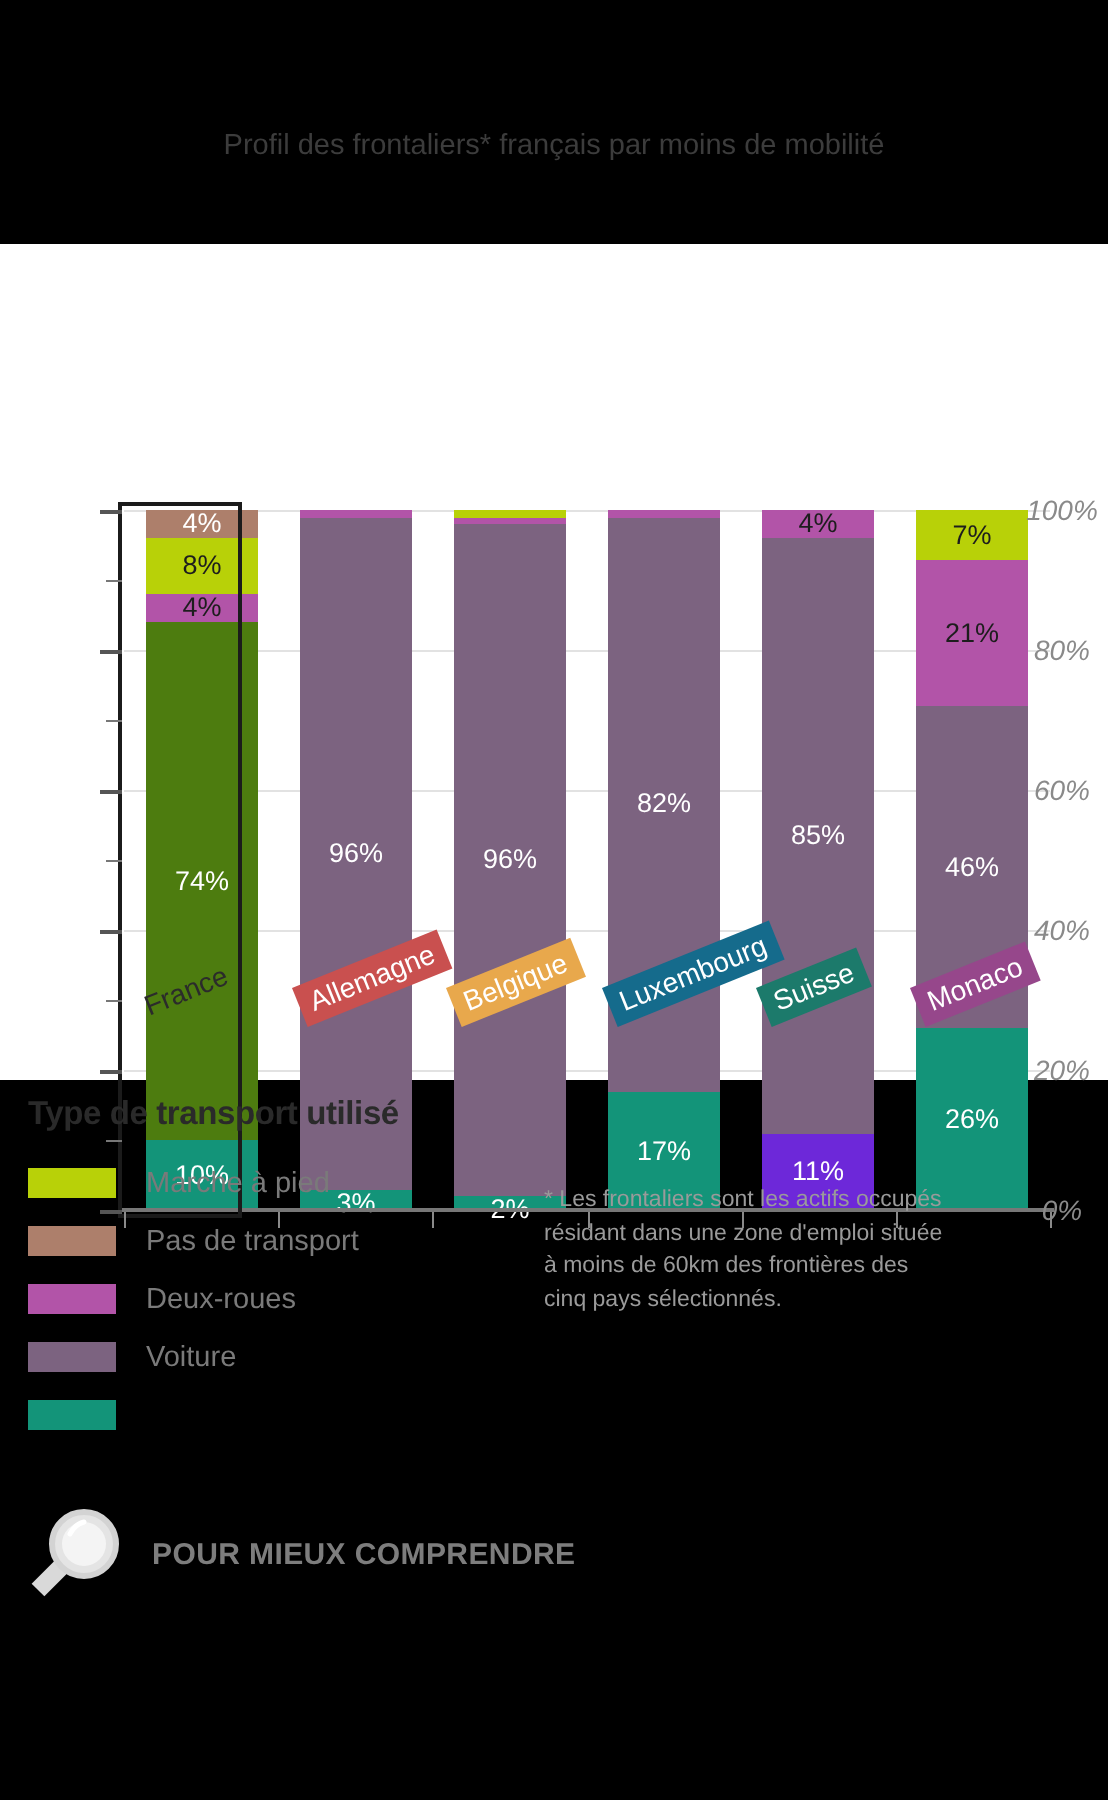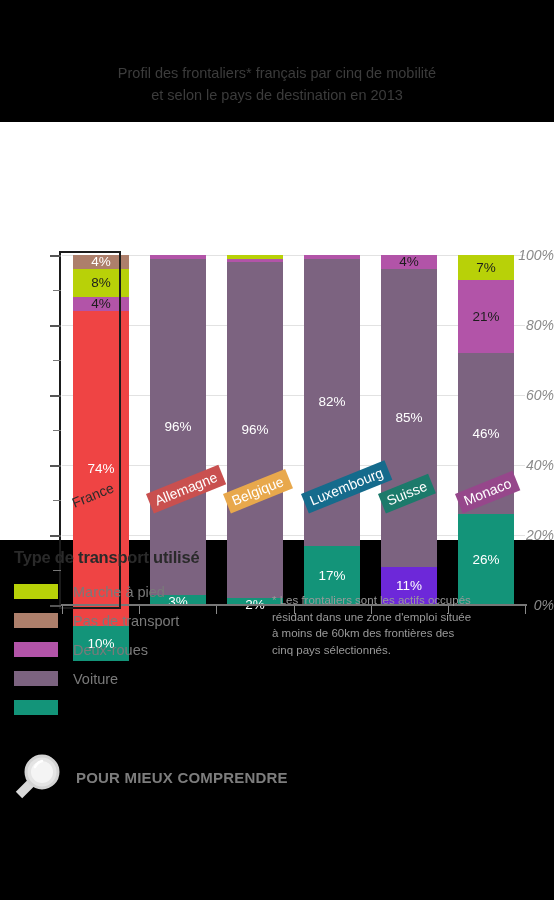--- a/index.html
+++ b/index.html
@@ -66,21 +66,21 @@
     background: #555555;
   }
   .ytick-minor {
     position: absolute;
     left: 53px; width: 8px; height: 1px;
     background: #777777;
   }
   .ylabel {
     position: absolute;
     right: 0; width: 46px;
-    text-align: right;
+    text-align: center;
     font-style: italic;
     font-size: 14px;
     color: #8a8a8a;
     font-family: "Liberation Sans", sans-serif;
     transform: translateY(-50%);
   }
   .xtick {
     position: absolute;
     top: 484px; width: 1px; height: 8px;
     background: #8a8a8a;
@@ -196,22 +196,21 @@
     font-weight: bold;
     letter-spacing: 0.2px;
     margin-left: 8px;
     font-family: "Liberation Sans", sans-serif;
   }
 </style>
 </head>
 <body>
 
 <div id="title-block">
-  <span class="tline">Profil des frontaliers* français par cinq de mobilité</span>
-  <span class="tline">et selon le pays de destination en 2013</span>
+  <span class="tline">Profil des frontaliers* français par moins de mobilité</span>
 </div>
 
 <div id="chart-panel">
 
   <div id="plot-area">
       <div class="gridline" style="top: 350px;"></div>
       <div class="gridline" style="top: 280px;"></div>
       <div class="gridline" style="top: 210px;"></div>
       <div class="gridline" style="top: 140px;"></div>
       <div class="gridline" style="top: 70px;"></div>
@@ -219,21 +218,21 @@
       <div class="bar" style="left: 11px; height: 350px;">
         <div class="seg" style="height: 14px; background: rgb(173, 127, 107);">
           <span class="vlabel light" style="position: absolute; top: 0px;">4%</span>
         </div>
         <div class="seg" style="height: 28px; background: rgb(184, 209, 8);">
           <span class="vlabel dark">8%</span>
         </div>
         <div class="seg" style="height: 14px; background: rgb(178, 84, 168);">
           <span class="vlabel dark" style="position: absolute; top: 0px;">4%</span>
         </div>
-        <div class="seg" style="height: 315px; background: #ef4444;">
+        <div class="seg" style="height: 259px; background: #4d7c0f;">
           <span class="vlabel light">74%</span>
         </div>
         <div class="seg" style="height: 35px; background: rgb(19, 148, 121);">
           <span class="vlabel light">10%</span>
         </div>
       </div>
       <div class="bar" style="left: 88px; height: 350px;">
         <div class="seg" style="height: 3.5px; background: rgb(178, 84, 168);"></div>
         <div class="seg" style="height: 336px; background: rgb(124, 99, 128);">
           <span class="vlabel light">96%</span>

